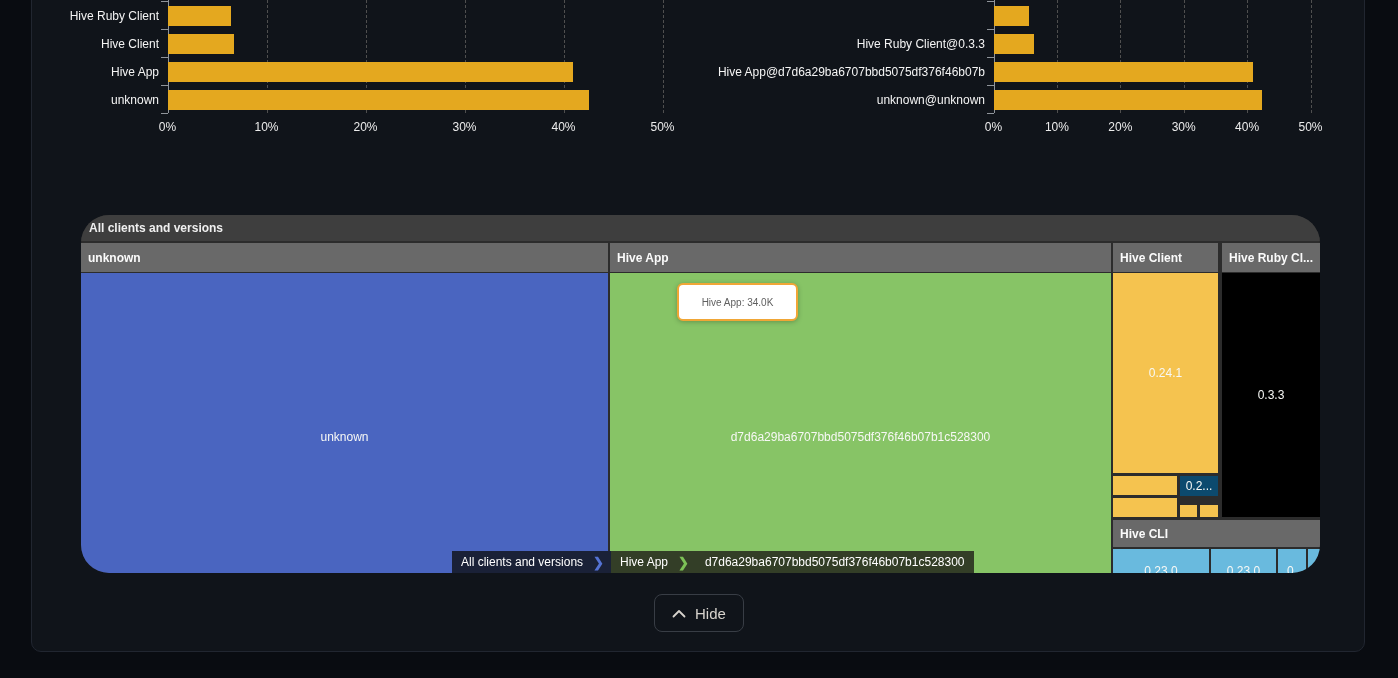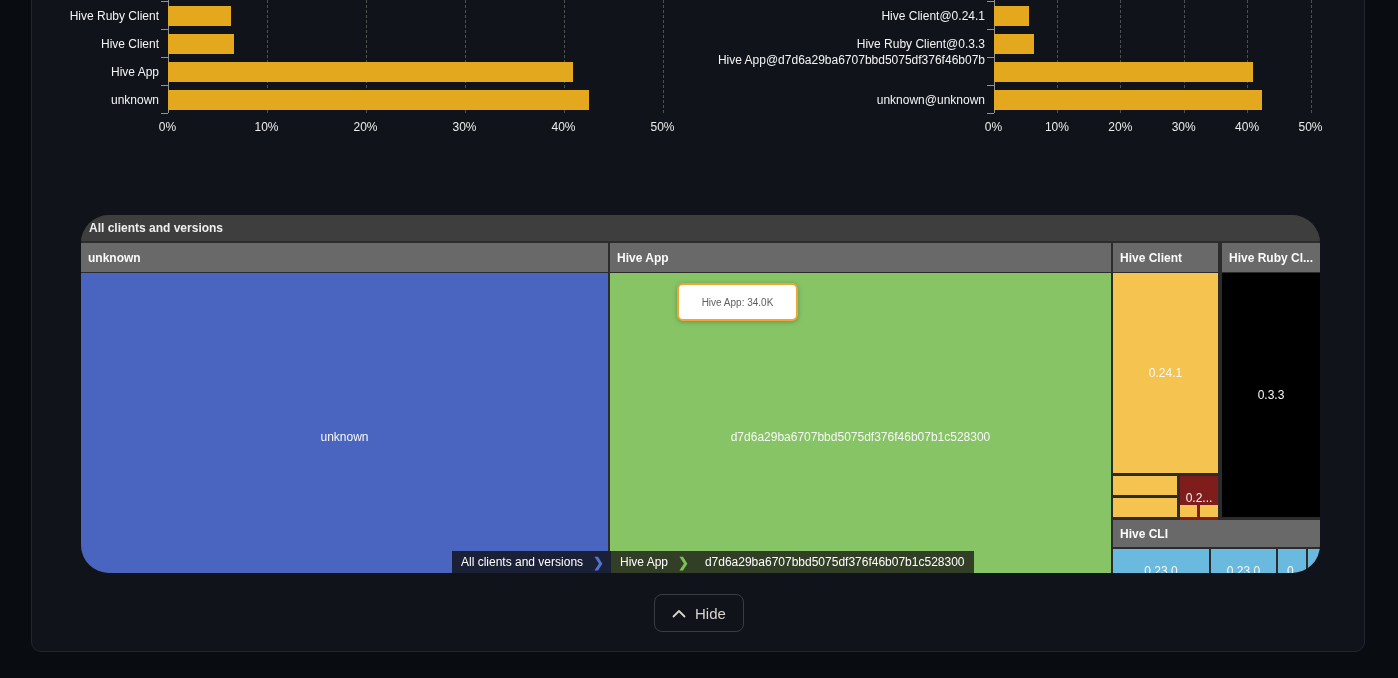--- a/index.html
+++ b/index.html
@@ -91,25 +91,24 @@
     <div class="tickmark" style="left: 986.5px; top: 29px;"></div>
     <div class="tickmark" style="left: 986.5px; top: 57px;"></div>
     <div class="tickmark" style="left: 986.5px; top: 85px;"></div>
     <div class="tickmark" style="left: 986.5px; top: 113px;"></div>
     <div class="tick-label" style="left: 993.5px;">0%</div>
     <div class="tick-label" style="left: 1056.9px;">10%</div>
     <div class="tick-label" style="left: 1120.3px;">20%</div>
     <div class="tick-label" style="left: 1183.7px;">30%</div>
     <div class="tick-label" style="left: 1247.1px;">40%</div>
     <div class="tick-label" style="left: 1310.5px;">50%</div>
-    <div class="cat-label" style="left: 585px; width: 400px; top: 9px;">Hive Client@0.24.1</div>
     <div class="bar" style="left: 994px; top: 6px; height: 20px; width: 34.87px; background: rgb(228, 168, 31);"></div>
     <div class="cat-label" style="left: 585px; width: 400px; top: 37px;">Hive Ruby Client@0.3.3</div>
     <div class="bar" style="left: 994px; top: 34px; height: 20px; width: 39.942px; background: rgb(228, 168, 31);"></div>
-    <div class="cat-label" style="left: 585px; width: 400px; top: 53px;">Hive App@d7d6a29ba6707bbd5075df376f46b07b</div>
+    <div class="cat-label" style="left: 585px; width: 400px; top: 65px;">Hive App@d7d6a29ba6707bbd5075df376f46b07b</div>
     <div class="bar" style="left: 994px; top: 62px; height: 20px; width: 258.672px; background: rgb(228, 168, 31);"></div>
     <div class="cat-label" style="left: 585px; width: 400px; top: 93px;">unknown@unknown</div>
     <div class="bar" style="left: 994px; top: 90px; height: 20px; width: 268.182px; background: rgb(228, 168, 31);"></div>
   </div>
 
 <div id="treemap">
   <div class="tm-title">All clients and versions</div>
   <div id="tm-groups">
       <div class="tm-header" style="left: 0px; top: 28px; width: 527px; height: 29px;">unknown</div>
       <div class="tm-cell" style="left: 0px; top: 58px; width: 527px; height: 328px; background: rgb(74, 101, 192);">
@@ -117,21 +116,21 @@
       </div>
       <div class="tm-header" style="left: 529px; top: 28px; width: 501px; height: 29px;">Hive App</div>
       <div class="tm-cell" style="left: 529px; top: 58px; width: 501px; height: 328px; background: rgb(135, 196, 102);">
         <span>d7d6a29ba6707bbd5075df376f46b07b1c528300</span>
       </div>
       <div class="tm-header" style="left: 1032px; top: 28px; width: 105px; height: 29px;">Hive Client</div>
       <div class="tm-cell" style="left: 1032px; top: 58px; width: 105px; height: 200px; background: rgb(245, 195, 79);">
         <span>0.24.1</span>
       </div>
       <div class="tm-cell" style="left: 1032px; top: 261px; width: 64px; height: 19px; background: rgb(245, 195, 79);"></div>
-      <div class="tm-cell" style="left: 1099px; top: 261px; width: 38px; height: 44px; background: #7f1d1d;">
+      <div class="tm-cell" style="left: 1099px; top: 261px; width: 38px; height: 20px; background: #0c4a6e;">
         <span>0.2...</span>
       </div>
       <div class="tm-cell" style="left: 1032px; top: 283px; width: 64px; height: 19px; background: rgb(245, 195, 79);"></div>
       <div class="tm-cell" style="left: 1099px; top: 290px; width: 17px; height: 12px; background: rgb(245, 195, 79);"></div>
       <div class="tm-cell" style="left: 1119px; top: 290px; width: 18px; height: 12px; background: rgb(245, 195, 79);"></div>
       <div class="tm-header" style="left: 1141px; top: 28px; width: 98px; height: 29px;">Hive Ruby Cl...</div>
       <div class="tm-cell" style="left: 1141px; top: 58px; width: 98px; height: 244px; background: #000000;">
         <span>0.3.3</span>
       </div>
       <div class="tm-header" style="left: 1032px; top: 305px; width: 207px; height: 27px;">Hive CLI</div>

